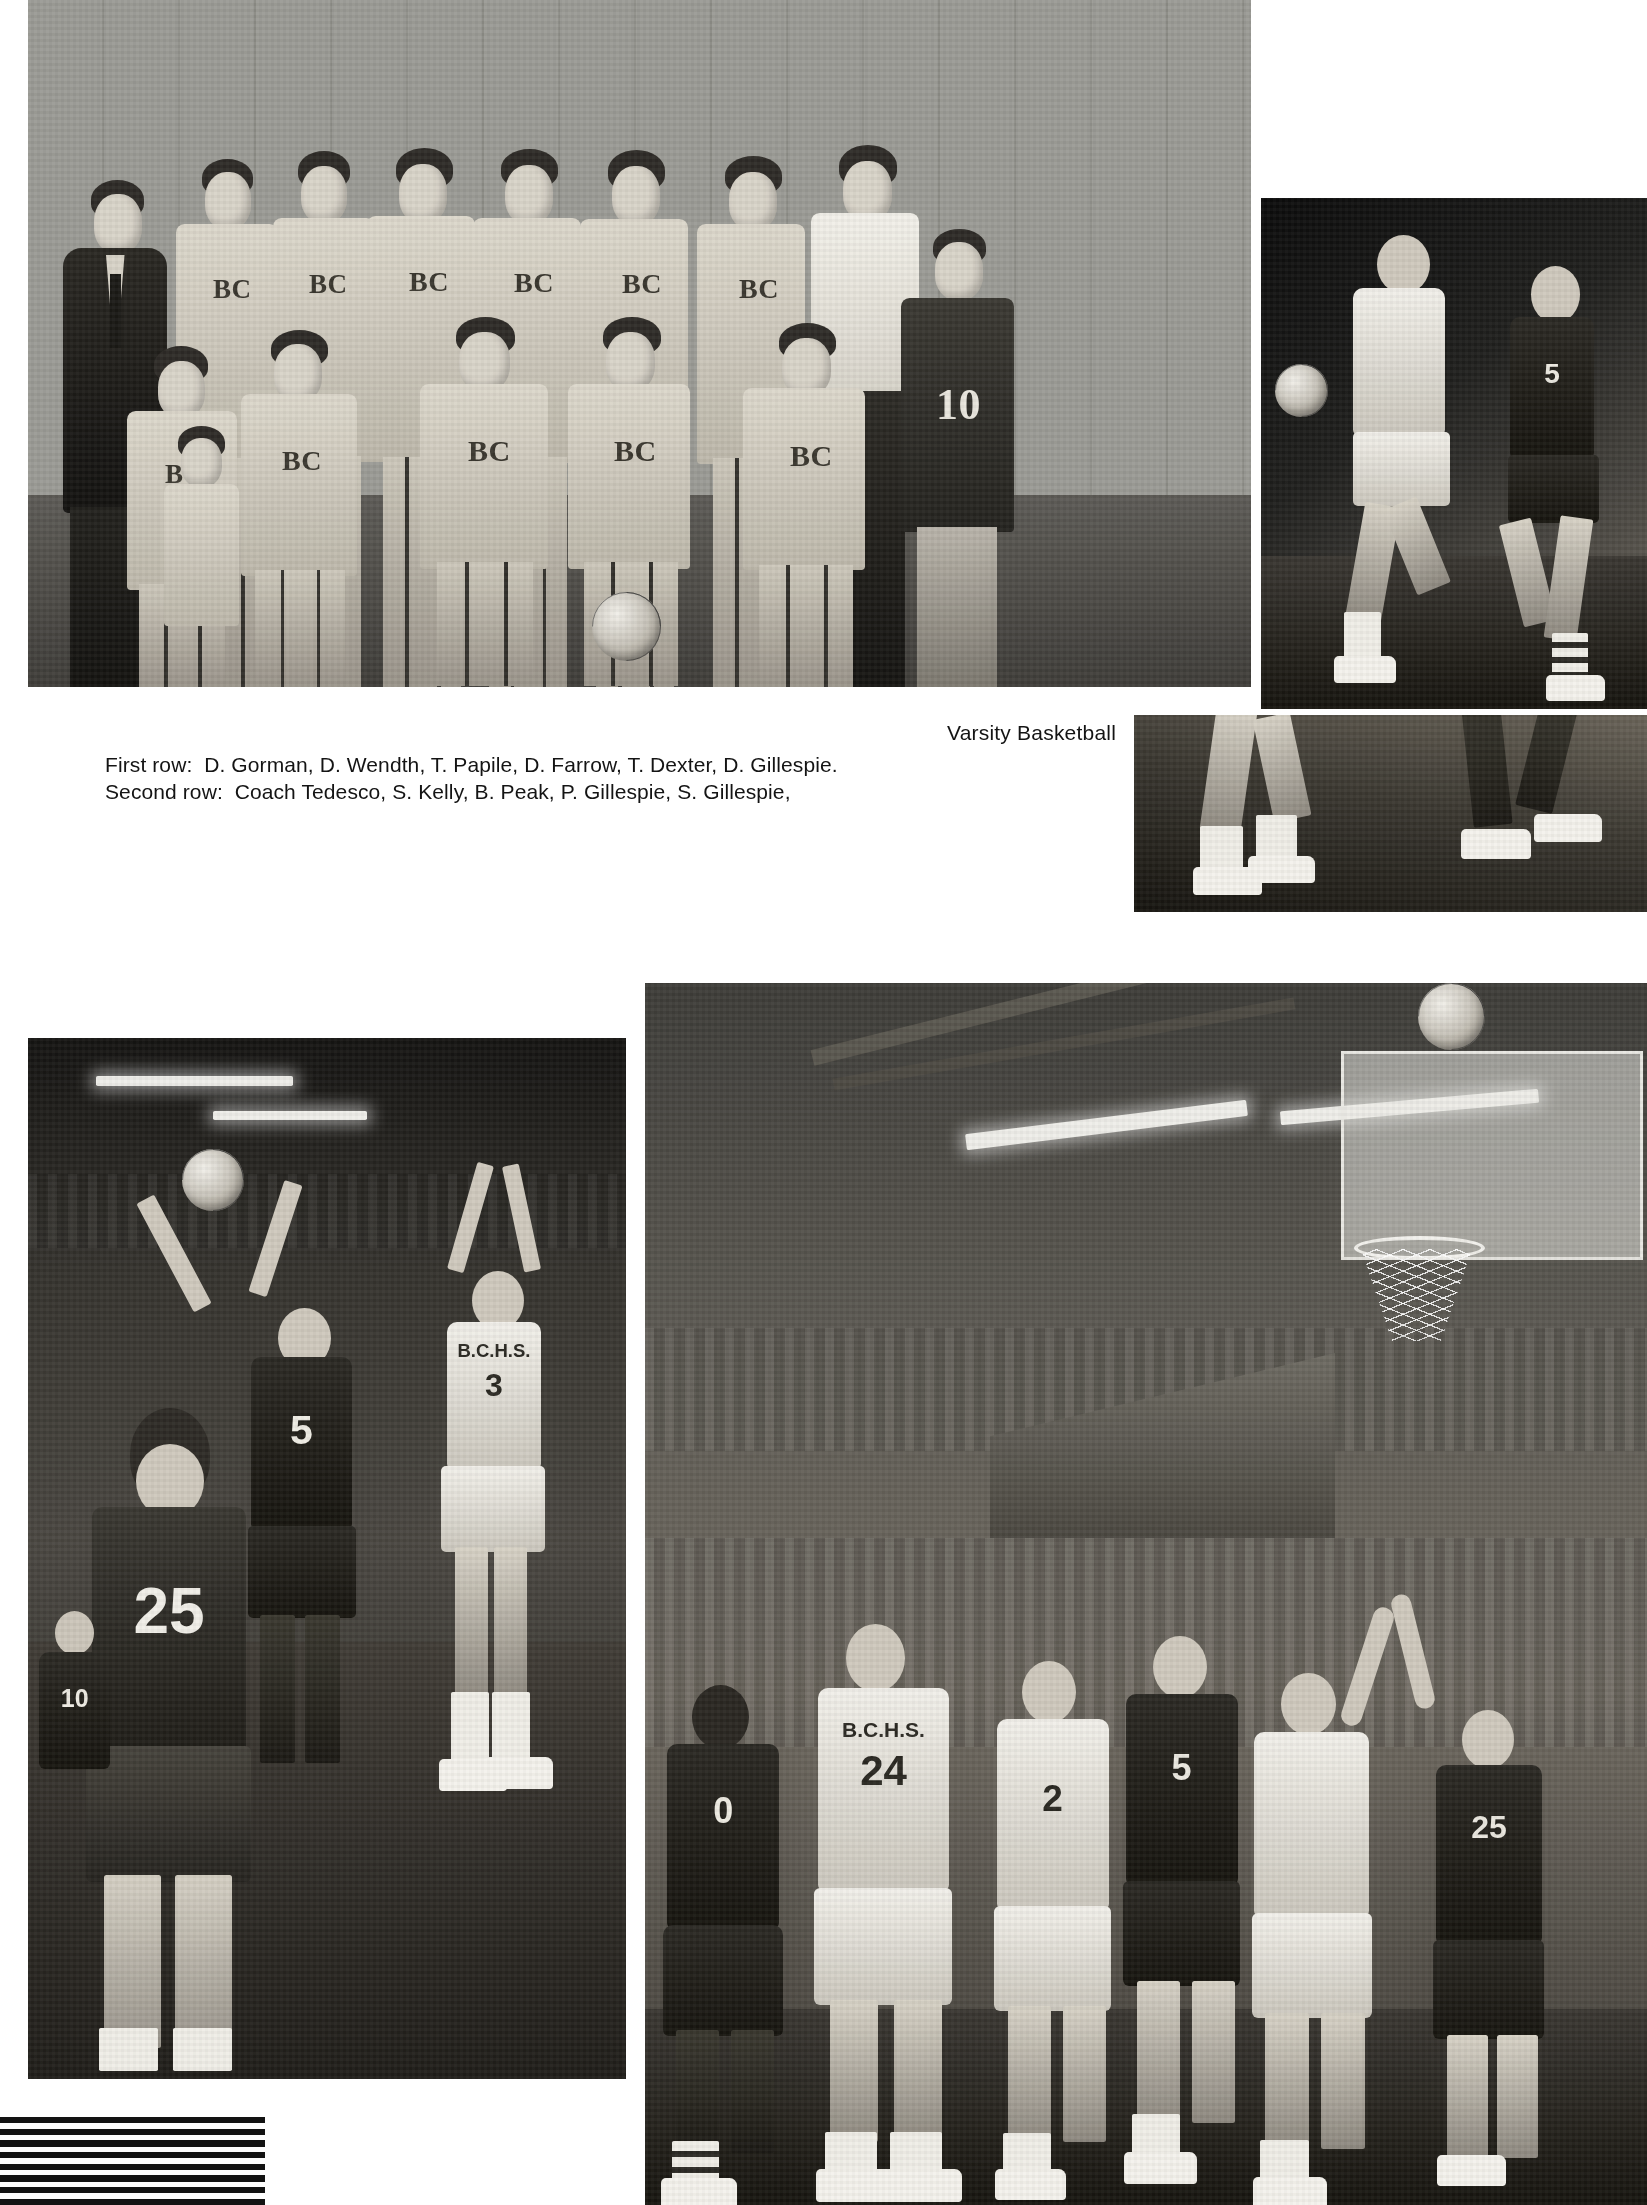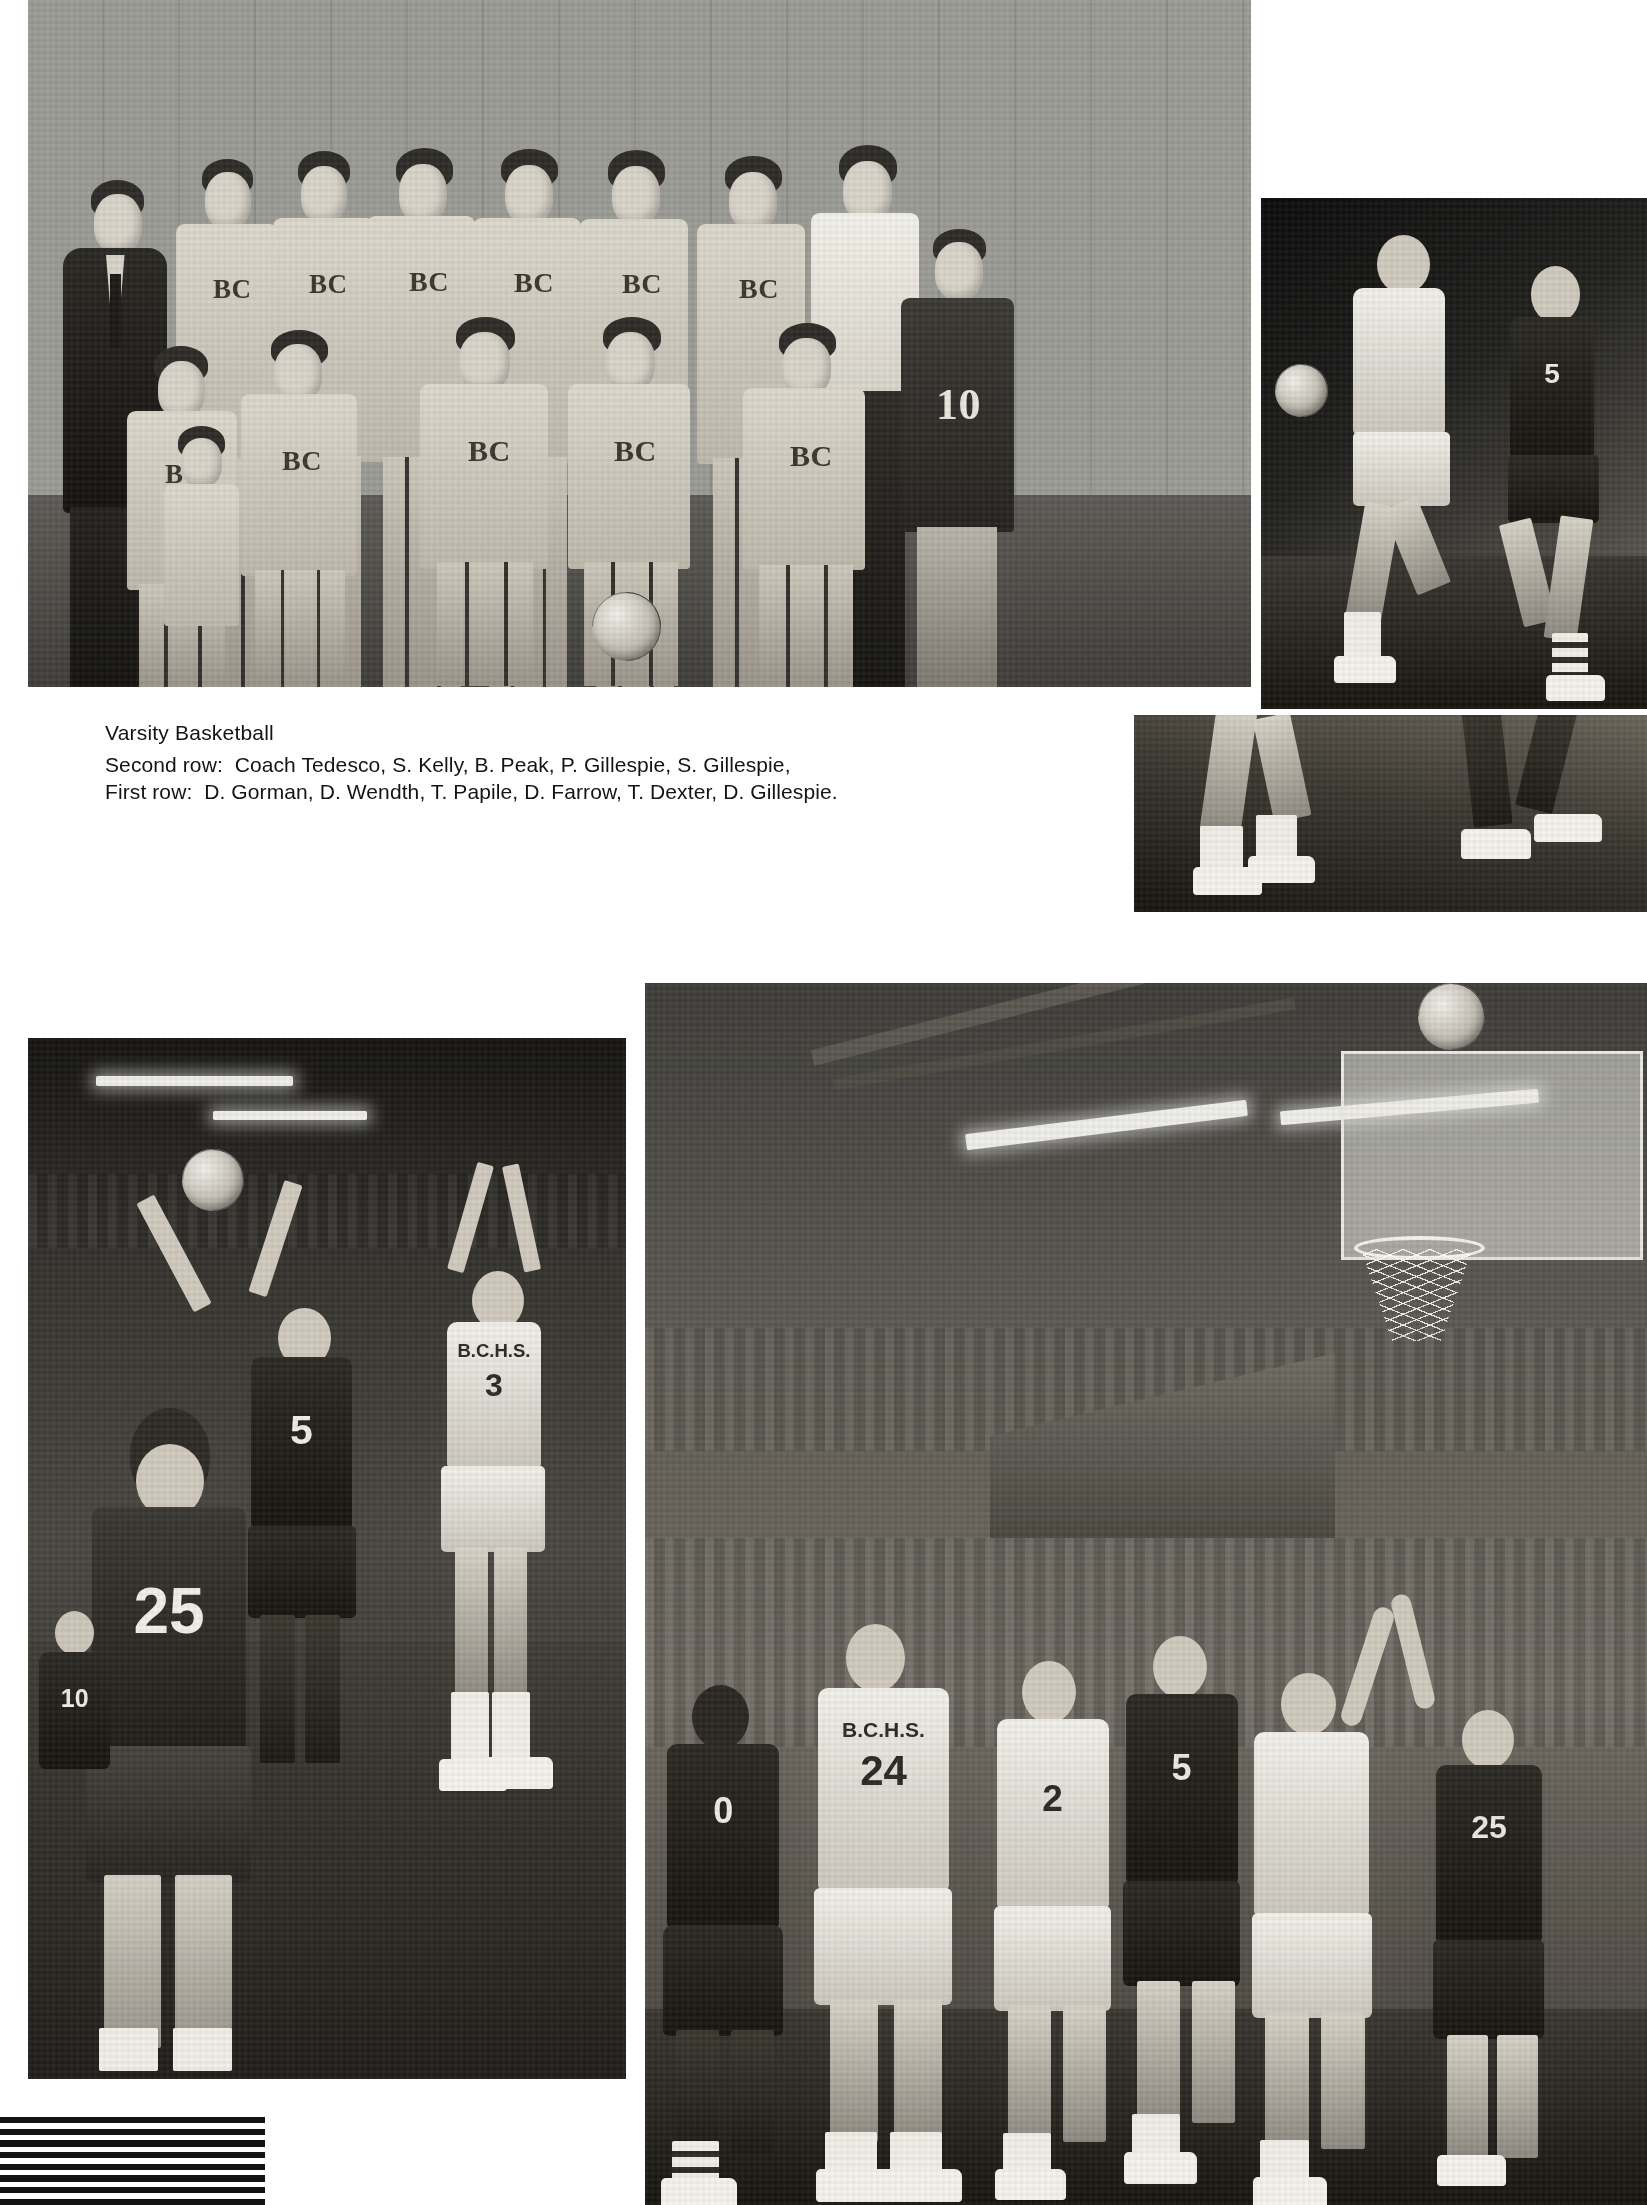--- a/index.html
+++ b/index.html
@@ -216,21 +216,21 @@
   
   #caption-block {
     position: absolute;
     left: 105px;
     top: 721px;
     width: 1011px;
     text-align: left;
     color: #141414;
   }
   #caption-title {
-    text-align: left;
+    text-align: right;
     font-size: 21px;
     margin: 0 0 6.2px 0;
     letter-spacing: 0.2px;
   }
   .caption-line {
     font-size: 21px;
     line-height: 1.30;
     letter-spacing: 0.1px;
     white-space: pre;
   }
@@ -452,22 +452,22 @@
     <div class="pl-leg pl-leg-dark" style="left:25px; top:0px; width:39px; height:129px; transform:rotate(-6deg);"></div>
     <div class="pl-leg pl-leg-dark" style="left:86px; top:3.7px; width:38px; height:111px; transform:rotate(14deg);"></div>
     <div class="shoe" style="left:18.5px; top:132px; width:70px; height:30px;"></div>
     <div class="shoe" style="left:92px; top:117px; width:68px; height:28px;"></div>
   </div>
   <div class="grain"></div>
 </div>
 
 <div id="caption-block">
   <div id="caption-title">Varsity Basketball</div>
+  <div class="caption-line">First row:  D. Gorman, D. Wendth, T. Papile, D. Farrow, T. Dexter, D. Gillespie.</div>
   <div class="caption-line">Second row:  Coach Tedesco, S. Kelly, B. Peak, P. Gillespie, S. Gillespie,</div>
-  <div class="caption-line">First row:  D. Gorman, D. Wendth, T. Papile, D. Farrow, T. Dexter, D. Gillespie.</div>
 </div>
 
 <div class="photo" id="action-photo-left">
   <div style="position:absolute; inset:0; background:linear-gradient(180deg,#151412 0%, #35332e 22%, #4a4741 48%, #2a2824 100%);"></div>
   <div class="ceiling-light" style="left:68px; top:38px; width:197px; height:10px;"></div>
   <div class="ceiling-light" style="left:185px; top:73px; width:154px; height:8.6px;"></div>
   <div class="crowd-band" style="top:136px; height:74px; opacity:0.45;"></div>
   <div class="court-floor-dark" style="height:42%; background:linear-gradient(180deg,#403c36,#201e1a);"></div>
 
   <div class="ball" style="left:154px; top:111px; width:62px; height:62px;"></div>

